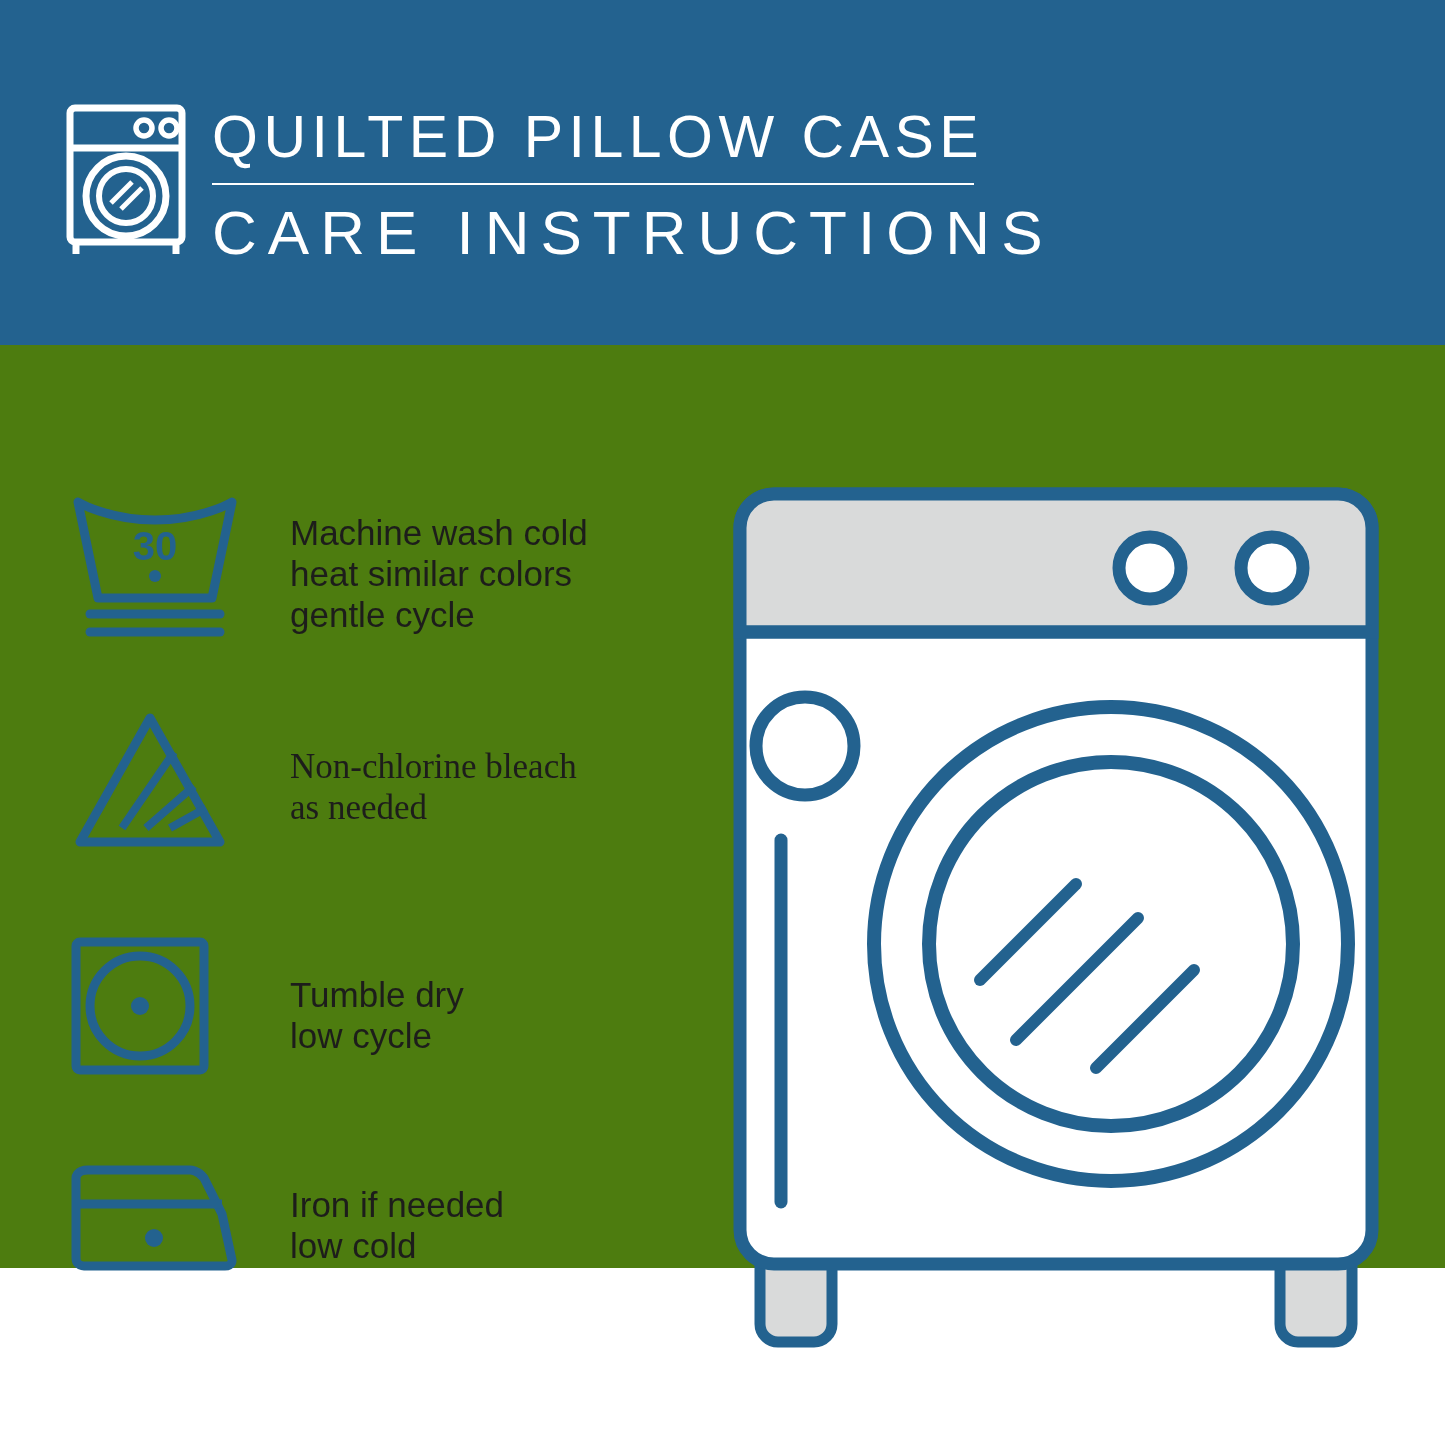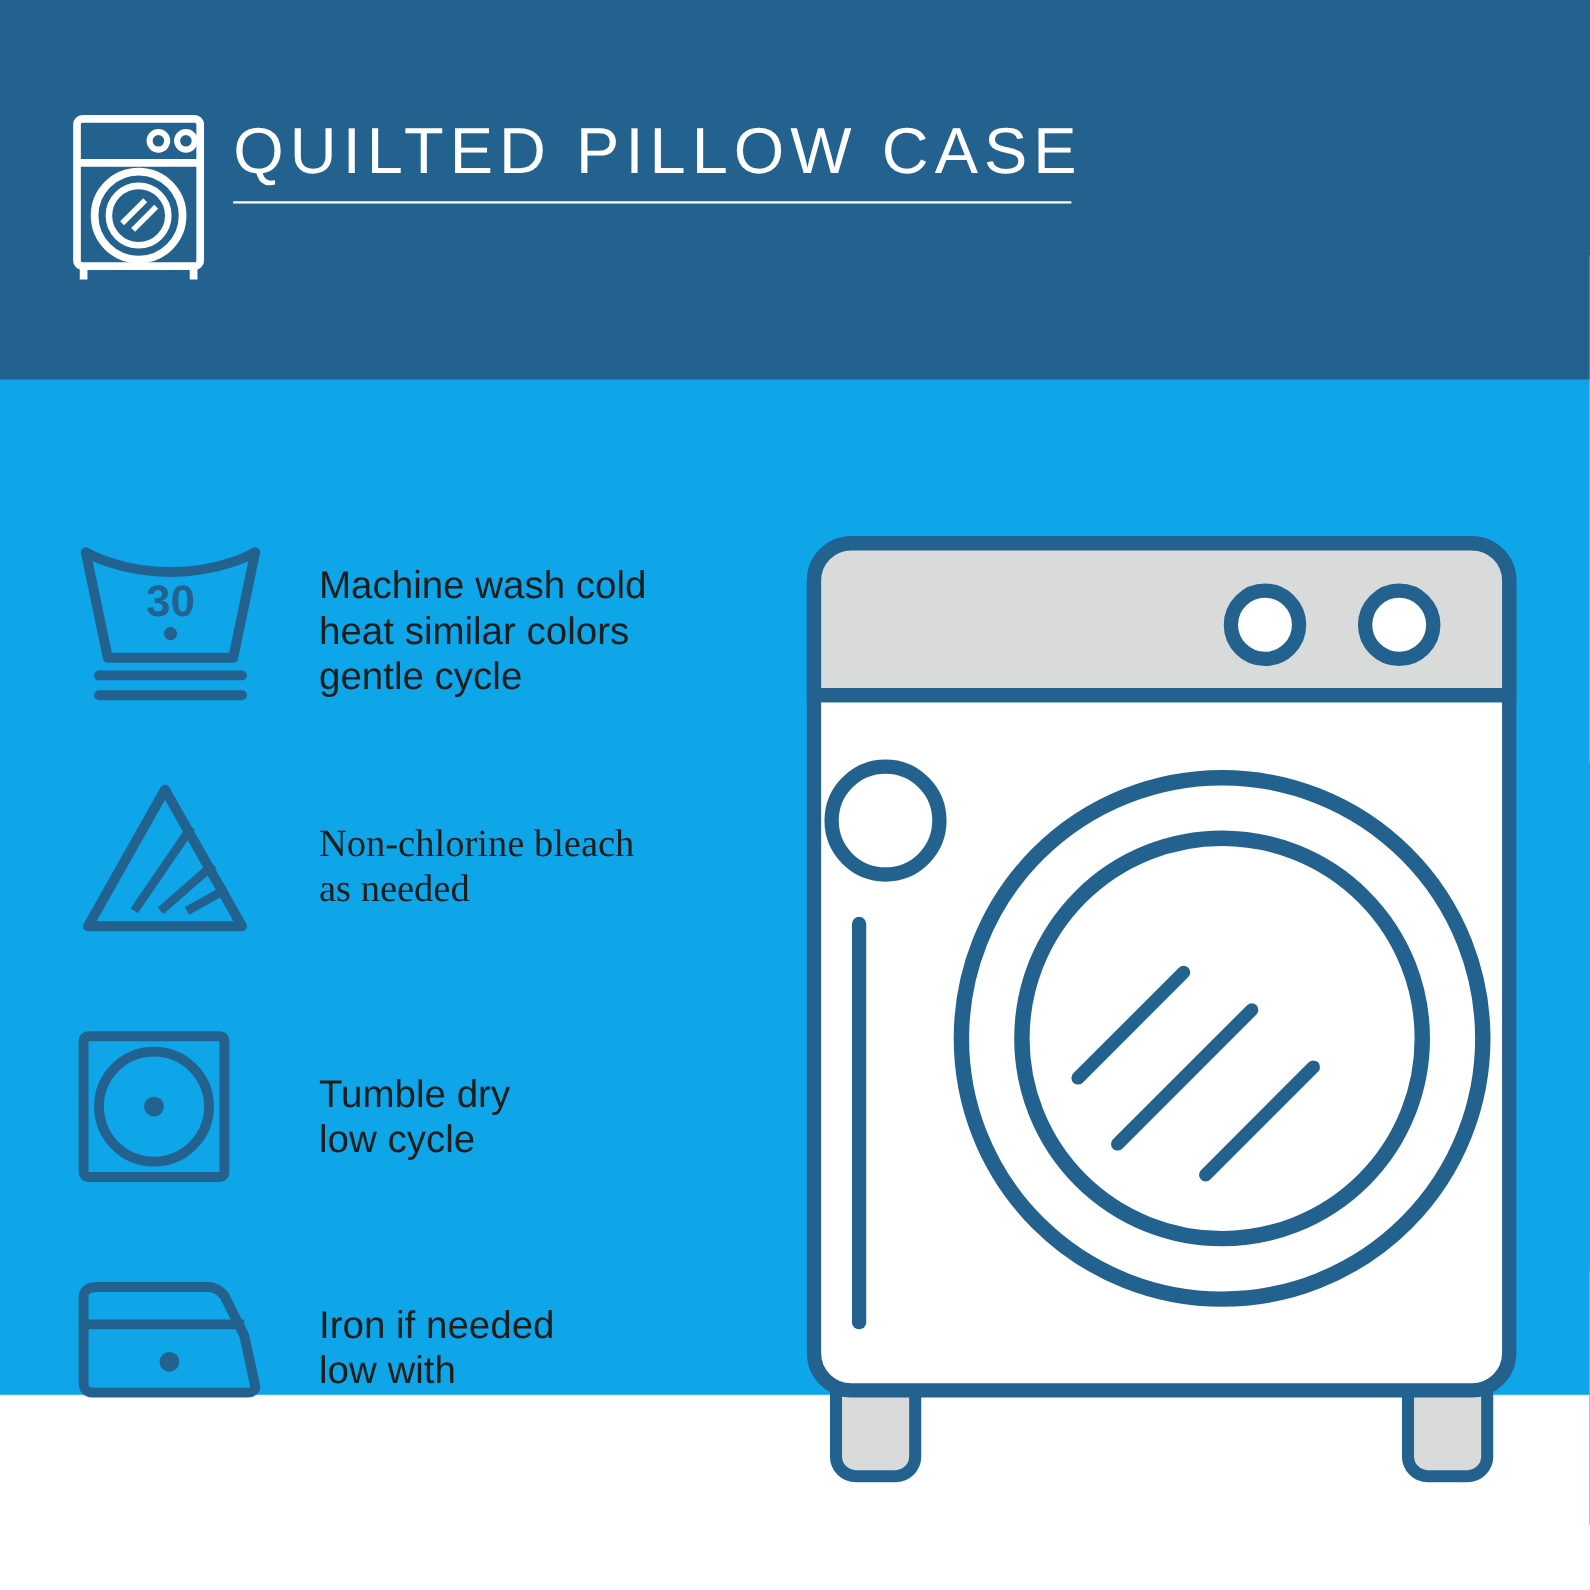--- a/index.html
+++ b/index.html
@@ -10,21 +10,21 @@
     width: 1445px;
     height: 1445px;
     background: #ffffff;
     font-family: "Liberation Sans", sans-serif;
     overflow: hidden;
   }
   #page {
     position: relative;
     width: 1445px;
     height: 1268px;
-    background: #0ea5e9;
+    background: #4d7c0f;
   }
 
   
   #header {
     position: absolute;
     left: 0;
     top: 0;
     width: 1445px;
     height: 345px;
     background: #23628f;
@@ -132,20 +132,21 @@
         <line x1="45" y1="99" x2="66" y2="78" stroke="#ffffff" stroke-width="5"></line>
         <line x1="55" y1="105" x2="76" y2="84" stroke="#ffffff" stroke-width="5"></line>
         <line x1="10" y1="138" x2="10" y2="150" stroke="#ffffff" stroke-width="7"></line>
         <line x1="110" y1="138" x2="110" y2="150" stroke="#ffffff" stroke-width="7"></line>
       </svg>
     </div>
 
     <div id="header-text">
       <div id="title-line1">QUILTED PILLOW CASE</div>
       <div id="title-rule"></div>
+      <div id="title-line2">CARE INSTRUCTIONS</div>
     </div>
 
   </div>
 
   <div id="care-list">
 
     <div class="care-row" id="row-wash">
       <div class="care-icon">
         <svg width="170" height="160" viewBox="0 0 170 160" fill="none" xmlns="http://www.w3.org/2000/svg">
           <path d="M8 22 C8 22 38 40 85 40 C132 40 162 22 162 22 L142 118 L28 118 Z" stroke="#23628f" stroke-width="9" stroke-linejoin="round" fill="none"></path>
@@ -187,21 +188,21 @@
 
     <div class="care-row" id="row-iron">
       <div class="care-icon">
         <svg width="170" height="125" viewBox="0 0 170 125" fill="none" xmlns="http://www.w3.org/2000/svg">
           <path d="M18 18 L120 18 C120 18 128 18 134 26 L152 62 L162 108 C162 108 163 114 155 114 L14 114 C14 114 6 114 6 106 L6 26 C6 26 6 18 18 18 Z" stroke="#23628f" stroke-width="9" stroke-linejoin="round" fill="none"></path>
           <line x1="10" y1="52" x2="152" y2="52" stroke="#23628f" stroke-width="9"></line>
           <circle cx="84" cy="86" r="9" fill="#23628f"></circle>
         </svg>
       </div>
       <div class="care-label">Iron if needed
-low with</div>
+low cold</div>
     </div>
 
   </div>
 
   <div id="washer">
     <svg width="660" height="880" viewBox="0 0 660 880" fill="none" xmlns="http://www.w3.org/2000/svg">
 
       <rect x="34" y="766" width="72" height="96" rx="18" fill="#d9dada" stroke="#23628f" stroke-width="11"></rect>
       <rect x="554" y="766" width="72" height="96" rx="18" fill="#d9dada" stroke="#23628f" stroke-width="11"></rect>
 

